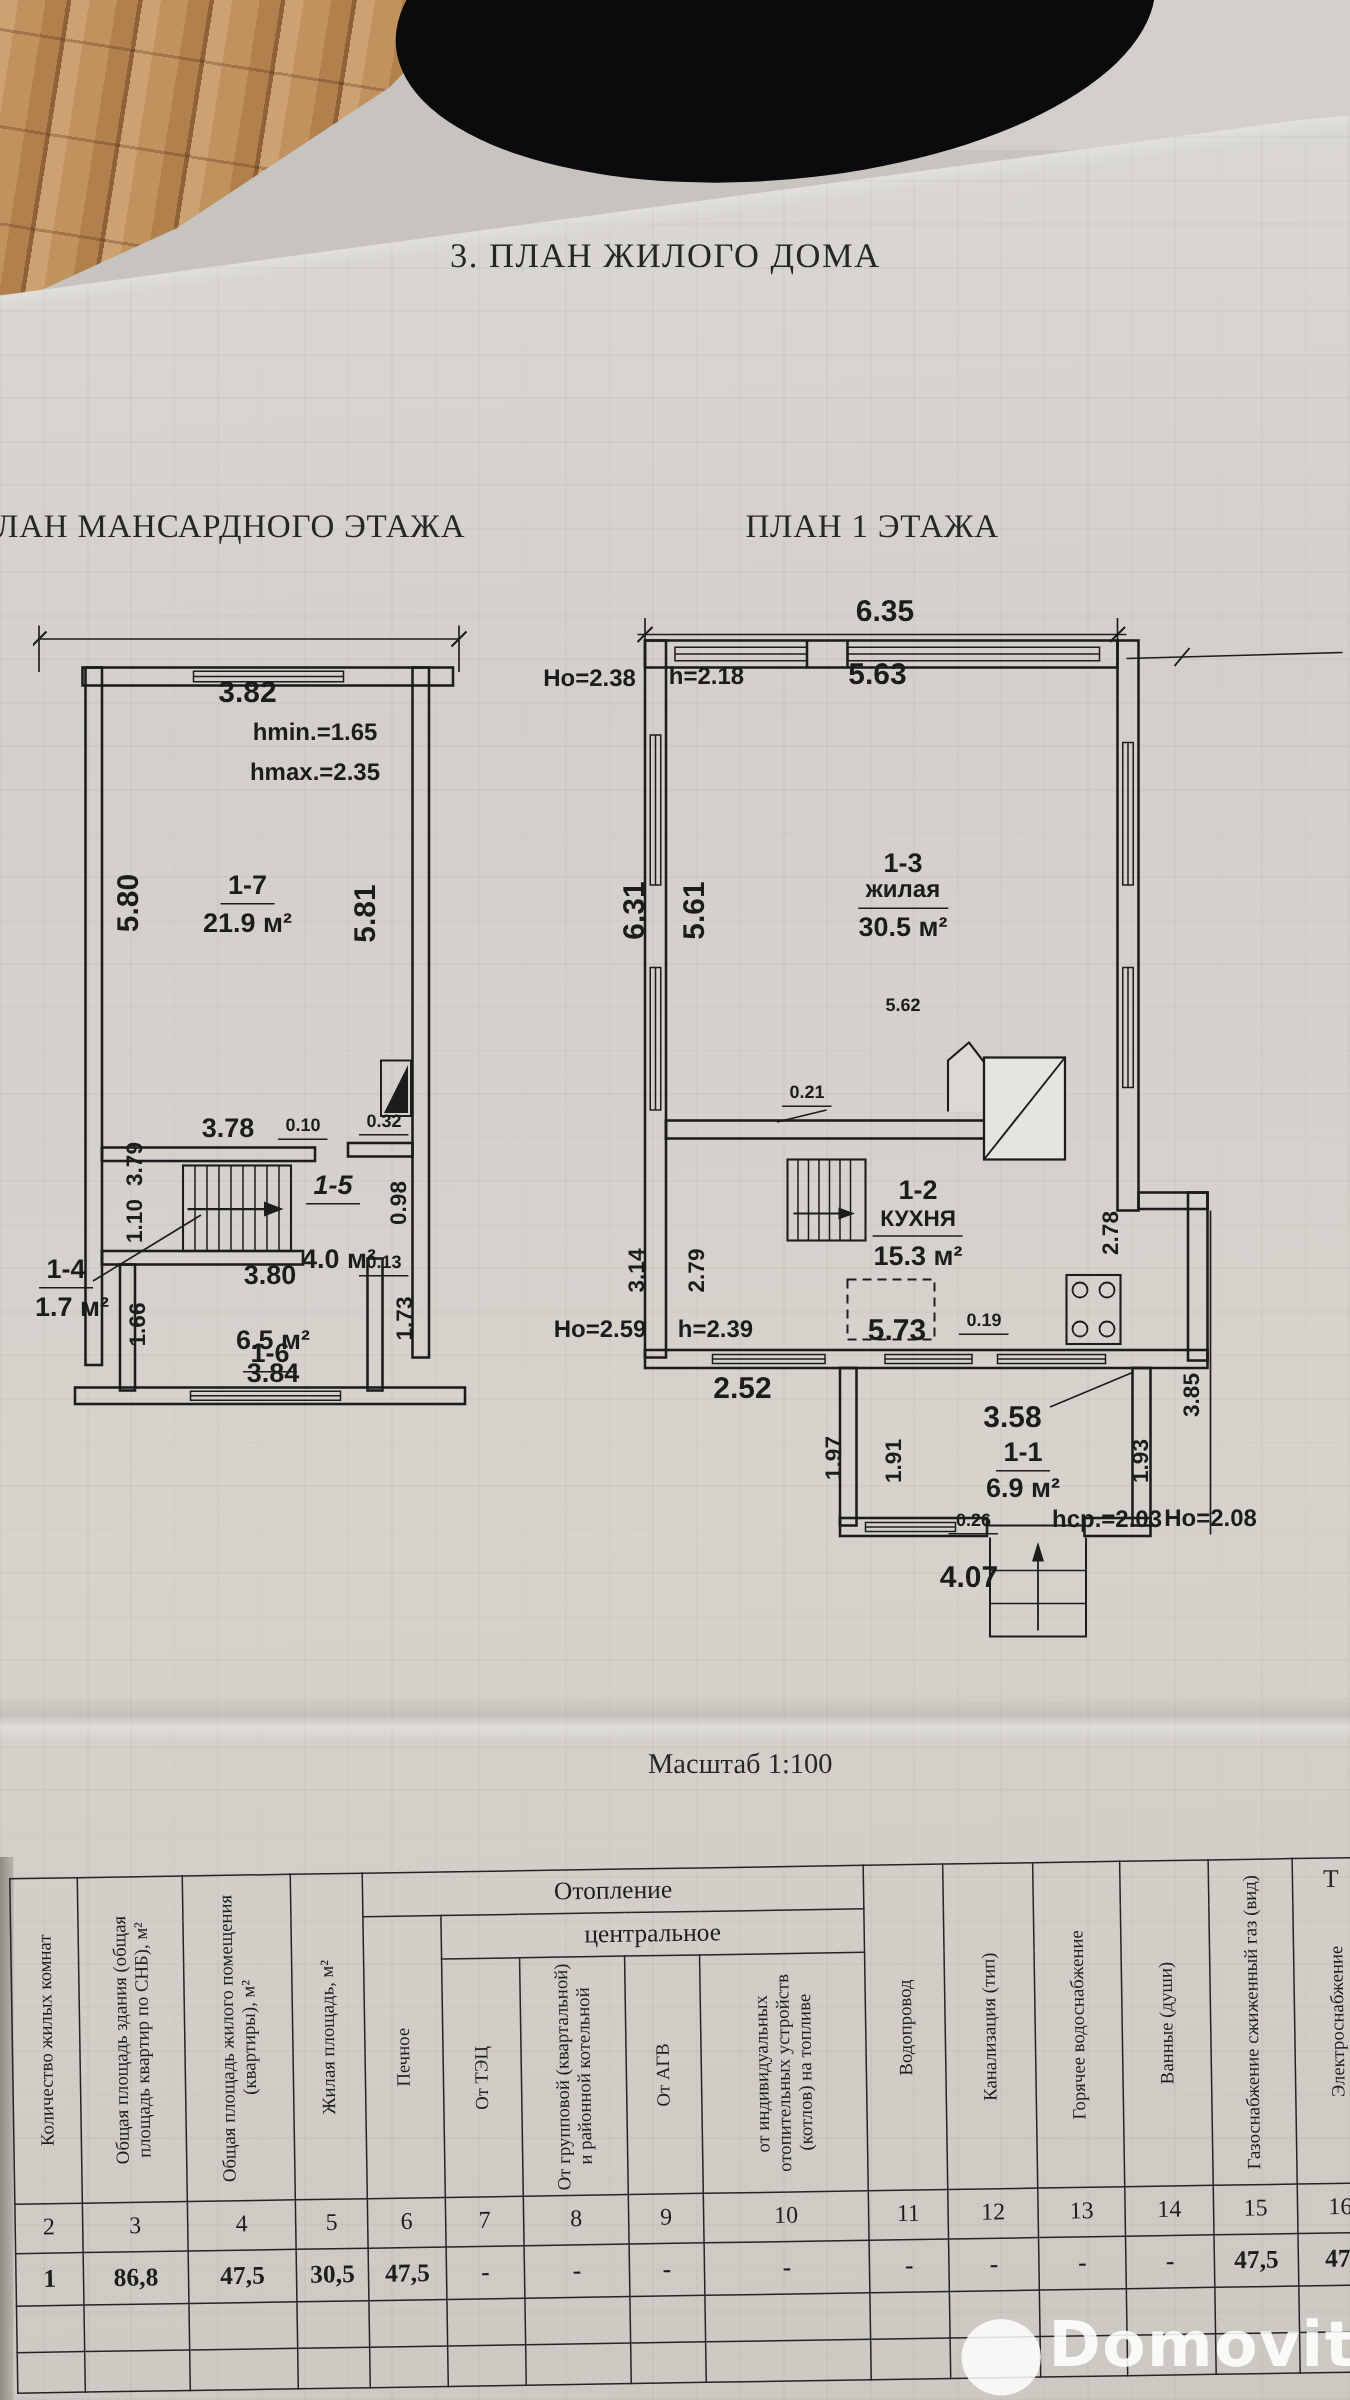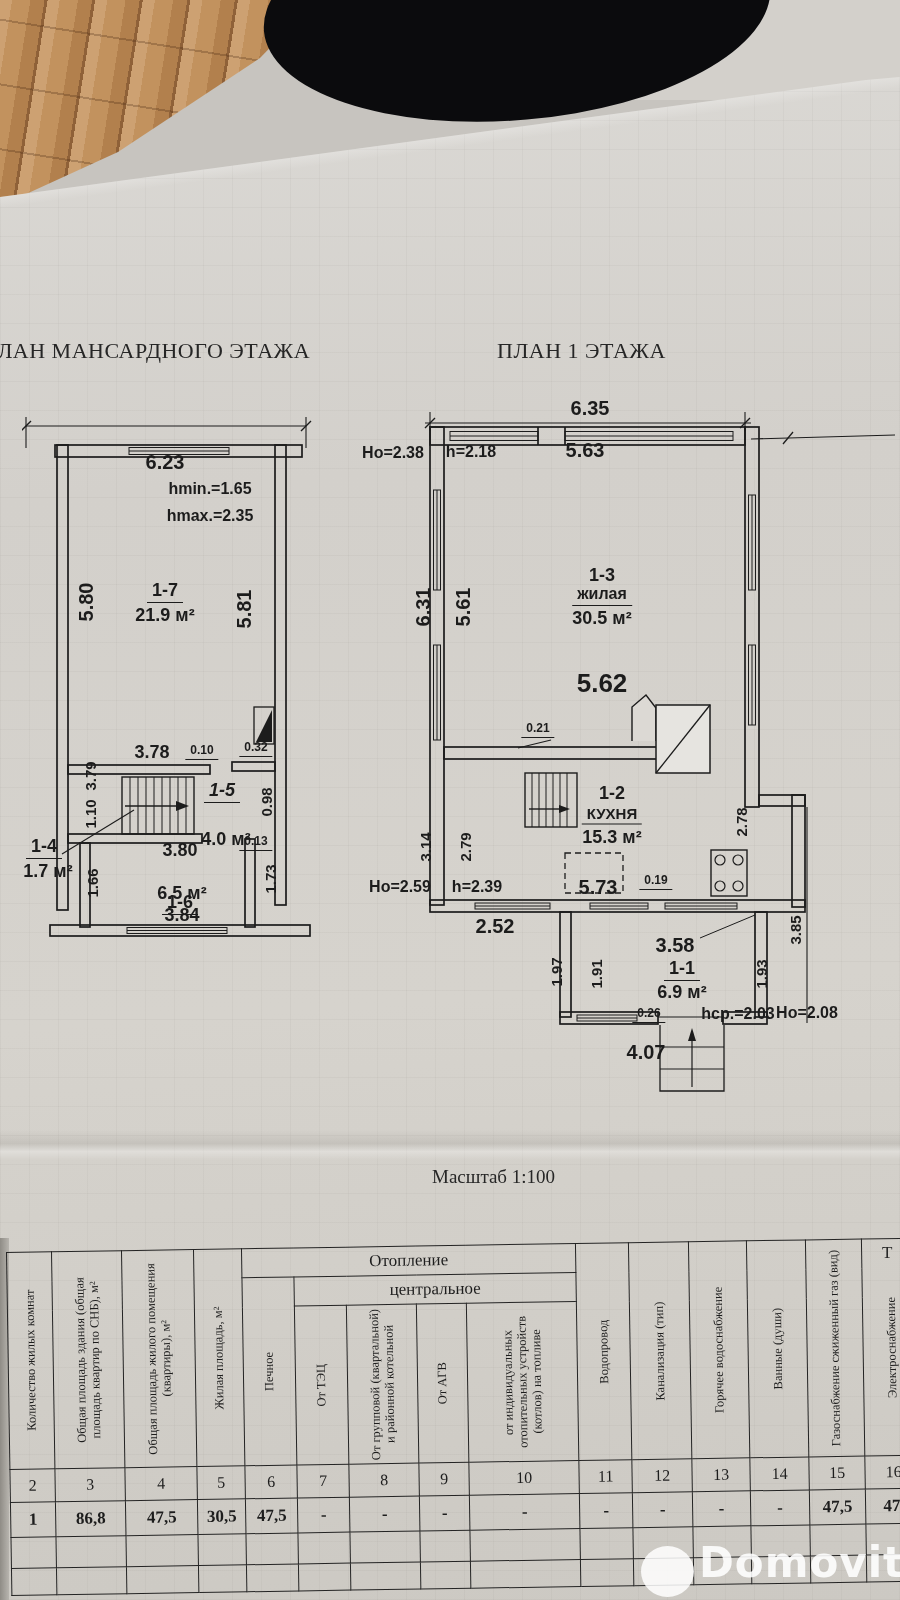--- a/index.html
+++ b/index.html
@@ -79,20 +79,21 @@
 
 <div class="sheet2"></div>
 <div class="wood"></div>
 <div class="blob"></div>
 
 <div class="paper">
   <div class="papertop"></div>
   <div class="crease"></div>
   <div class="edgeL"></div>
 
+  <div class="h-serif t3">3. ПЛАН ЖИЛОГО ДОМА</div>
   <div class="h-serif t-attic">ПЛАН МАНСАРДНОГО ЭТАЖА</div>
   <div class="h-serif t-fl1">ПЛАН 1 ЭТАЖА</div>
 
   <div class="plan plan-attic">
     <svg width="300" height="540" viewBox="0 0 300 540">
       <g stroke="#1c1c1c" fill="none" stroke-width="1.7">
         <g stroke-width="1.1">
           <line x1="4" y1="24" x2="284" y2="24"></line>
           <line x1="4" y1="15" x2="4" y2="46"></line>
           <line x1="284" y1="15" x2="284" y2="46"></line>
@@ -117,21 +118,21 @@
         </g>
         <rect x="232" y="305" width="20" height="37" stroke-width="1.3"></rect>
         <path d="M234 340 L250 308 L250 340 Z" fill="#1c1c1c" stroke="none"></path>
         <rect x="100" y="375" width="72" height="57" stroke-width="1.4"></rect>
         <path stroke-width="1" d="M108 375 V432 M116 375 V432 M124 375 V432 M132 375 V432 M140 375 V432 M148 375 V432 M156 375 V432 M164 375 V432"></path>
         <line x1="103" y1="404" x2="156" y2="404" stroke-width="1.5"></line>
         <path d="M154 399 L167 404 L154 409 Z" fill="#1c1c1c" stroke="none"></path>
         <line x1="40" y1="452" x2="112" y2="408" stroke-width="1.1"></line>
       </g>
     </svg>
-  <div class="plbl" style="left: 143px; top: 60px; font-size: 20px;">6.23</div>
+  <div class="plbl" style="left: 143px; top: 60px; font-size: 20px;">3.82</div>
       <div class="plbl" style="left: 188px; top: 87px; font-size: 16px;">hmin.=1.65</div>
       <div class="plbl" style="left: 188px; top: 114px; font-size: 16px;">hmax.=2.35</div>
       <div class="plbl rot" style="left: 64px; top: 200px; font-size: 20px;">5.80</div>
       <div class="plbl und" style="left: 143px; top: 190px; font-size: 18px;">1-7</div>
       <div class="plbl" style="left: 143px; top: 213px; font-size: 18px;">21.9 м²</div>
       <div class="plbl rot" style="left: 222px; top: 207px; font-size: 20px;">5.81</div>
       <div class="plbl" style="left: 130px; top: 350px; font-size: 18px;">3.78</div>
       <div class="plbl und" style="left: 180px; top: 350px; font-size: 12px;">0.10</div>
       <div class="plbl und" style="left: 234px; top: 347px; font-size: 12px;">0.32</div>
       <div class="plbl rot" style="left: 68px; top: 374px; font-size: 15px;">3.79</div>
@@ -230,21 +231,21 @@
     </svg>
   <div class="plbl" style="left: 235px; top: 13px; font-size: 20px;">6.35</div>
       <div class="plbl" style="left: 38px; top: 58px; font-size: 16px;">Hо=2.38</div>
       <div class="plbl" style="left: 116px; top: 57px; font-size: 16px;">h=2.18</div>
       <div class="plbl" style="left: 230px; top: 55px; font-size: 20px;">5.63</div>
       <div class="plbl rot" style="left: 68px; top: 212px; font-size: 20px;">6.31</div>
       <div class="plbl rot" style="left: 108px; top: 212px; font-size: 20px;">5.61</div>
       <div class="plbl" style="left: 247px; top: 180px; font-size: 18px;">1-3</div>
       <div class="plbl und" style="left: 247px; top: 201px; font-size: 16px;">жилая</div>
       <div class="plbl" style="left: 247px; top: 223px; font-size: 18px;">30.5 м²</div>
-      <div class="plbl" style="left: 247px; top: 288px; font-size: 26px;">5.62</div>
+      <div class="plbl" style="left: 247px; top: 275px; font-size: 12px;">5.62</div>
       <div class="plbl und" style="left: 183px; top: 335px; font-size: 12px;">0.21</div>
       <div class="plbl rot" style="left: 70px; top: 452px; font-size: 15px;">3.14</div>
       <div class="plbl rot" style="left: 110px; top: 452px; font-size: 15px;">2.79</div>
       <div class="plbl" style="left: 257px; top: 398px; font-size: 18px;">1-2</div>
       <div class="plbl und" style="left: 257px; top: 420px; font-size: 15px;">КУХНЯ</div>
       <div class="plbl" style="left: 257px; top: 442px; font-size: 18px;">15.3 м²</div>
       <div class="plbl rot" style="left: 386px; top: 427px; font-size: 15px;">2.78</div>
       <div class="plbl" style="left: 45px; top: 492px; font-size: 16px;">Hо=2.59</div>
       <div class="plbl" style="left: 122px; top: 492px; font-size: 16px;">h=2.39</div>
       <div class="plbl" style="left: 243px; top: 492px; font-size: 20px;">5.73</div>

